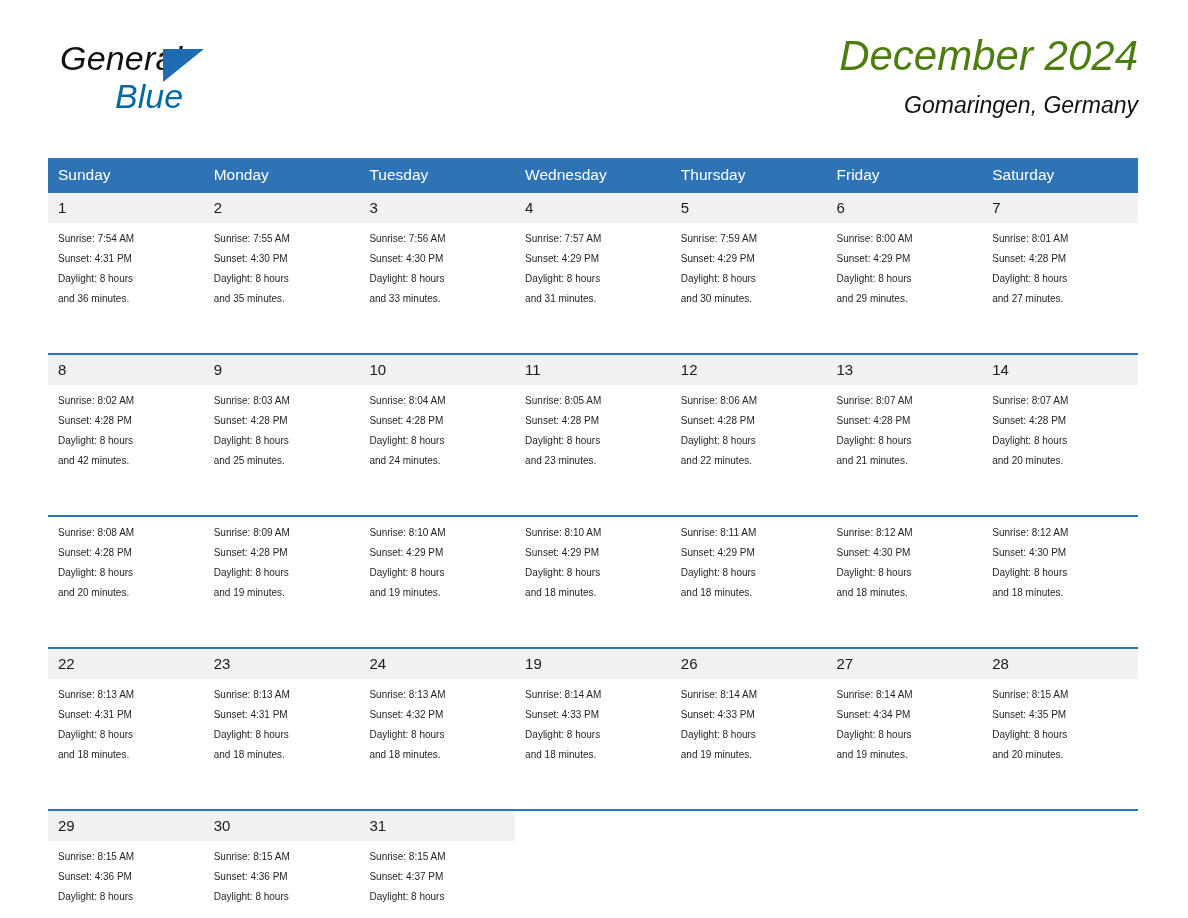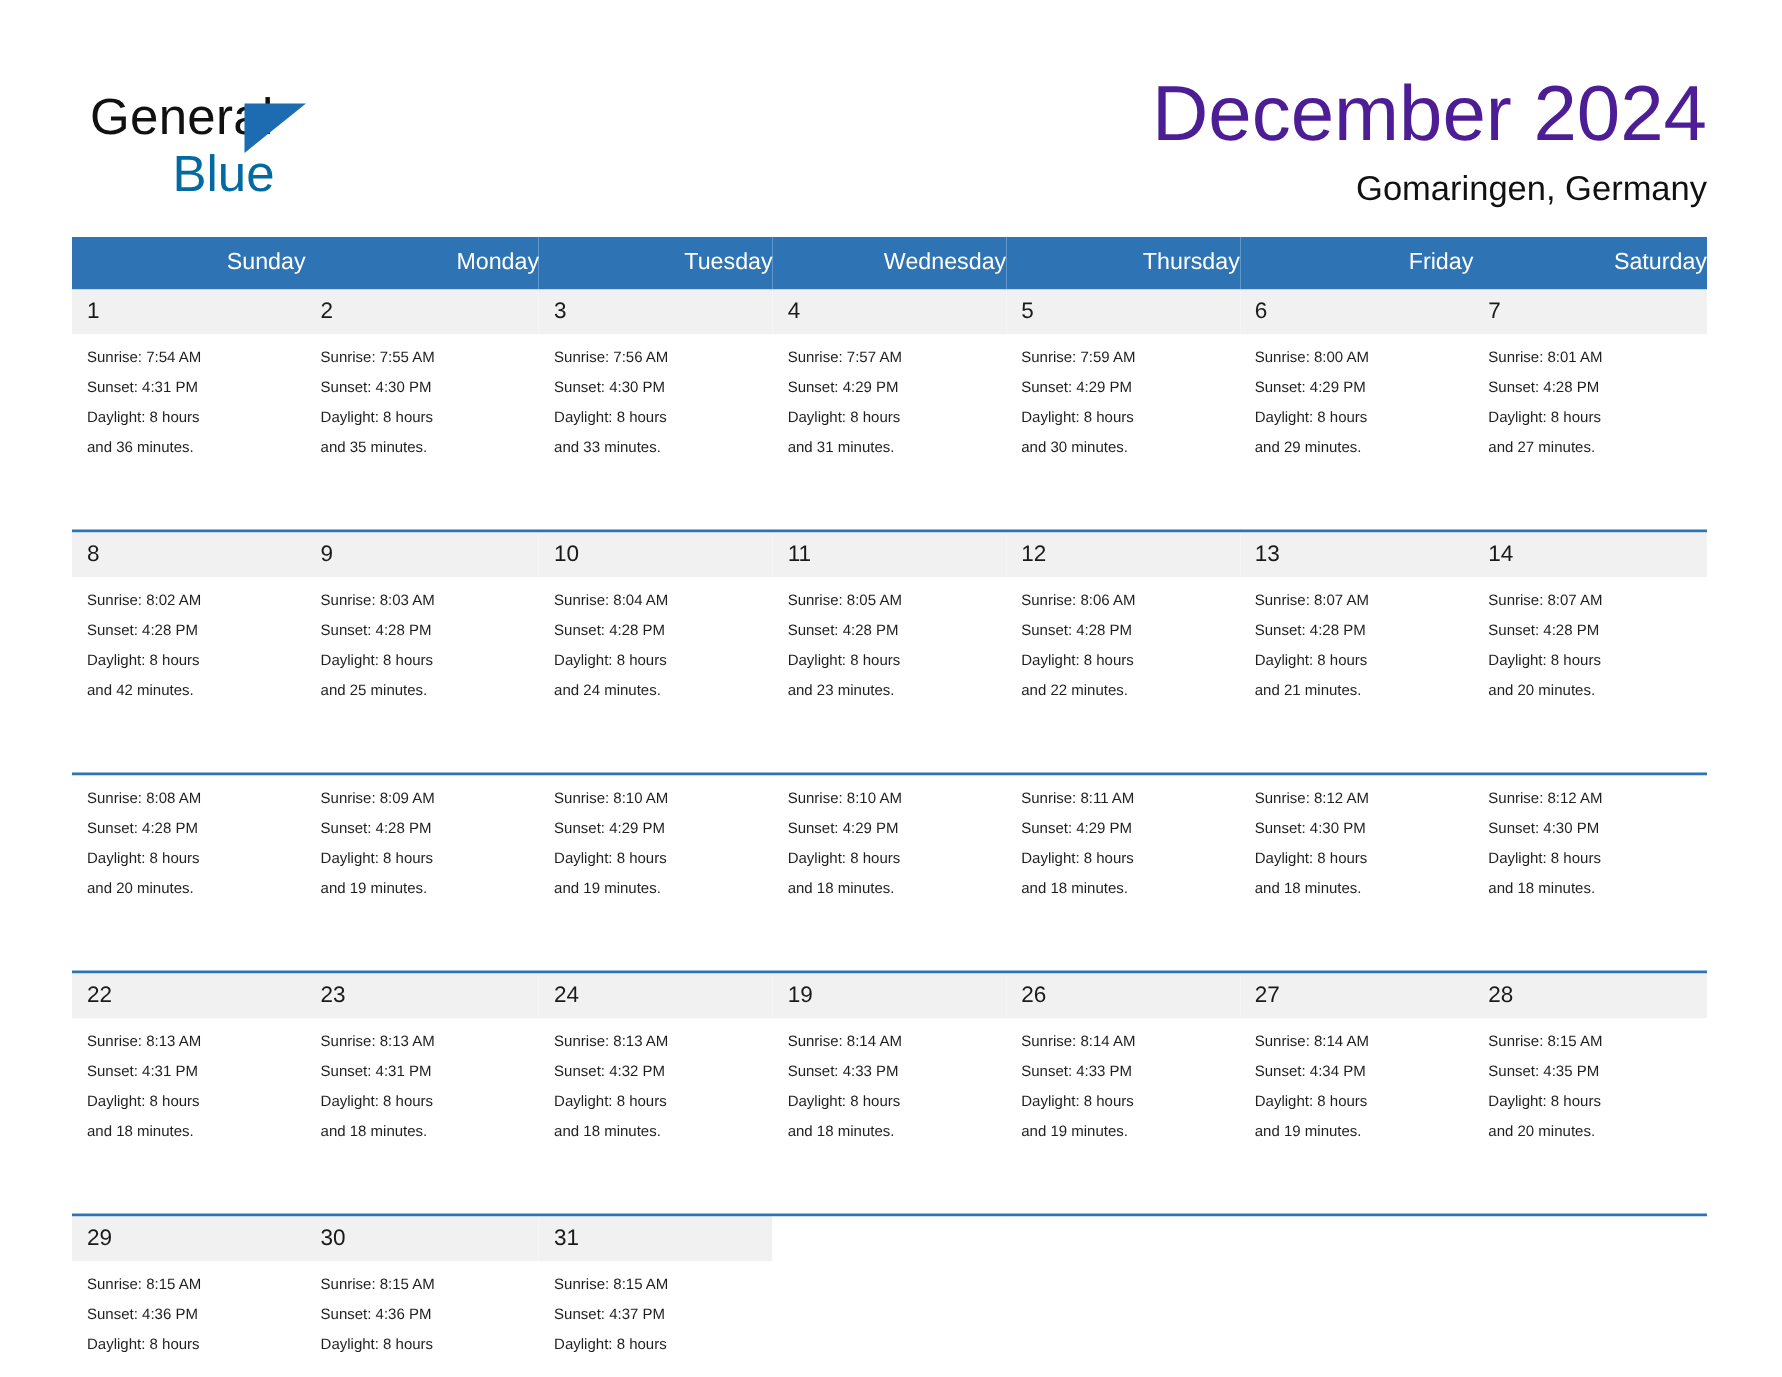--- a/index.html
+++ b/index.html
@@ -18,23 +18,24 @@
     position: relative;
     width: 1188px;
     height: 918px;
     box-sizing: border-box;
   }
 
   
   .header {
     position: absolute;
     left: 48px;
-    top: 48px;
+    top: 28px;
     right: 50px;
     height: 106px;
+    font-style: italic;
   }
   .brand {
     position: absolute;
     left: 12px;
     top: 10px;
     width: 260px;
     height: 86px;
   }
   .brand-line1 {
     position: absolute;
@@ -64,23 +65,23 @@
     line-height: 40px;
     white-space: nowrap;
   }
   .title-block {
     position: absolute;
     right: 0;
     top: 0;
     text-align: right;
   }
   .cal-title {
-    font-size: 52px;
+    font-size: 42px;
     font-weight: normal;
-    color: #4c1d95;
+    color: #4d7c0f;
     line-height: 56px;
     white-space: nowrap;
   }
   .cal-location {
     font-size: 23px;
     font-weight: normal;
     color: #111111;
     line-height: 34px;
     white-space: nowrap;
     margin-top: 4px;
@@ -95,21 +96,21 @@
     border-collapse: collapse;
     table-layout: fixed;
   }
   .calendar col { width: 155.714px; }
 
   .dow-row th {
     background: #2e74b5;
     color: #ffffff;
     font-size: 15.5px;
     font-weight: normal;
-    text-align: right;
+    text-align: left;
     padding: 7px 0 8px 10px;
     line-height: 20px;
     border: none;
   }
 
   .week-sep td {
     height: 2px;
     padding: 0;
     background: #2e74b5;
     line-height: 0;

